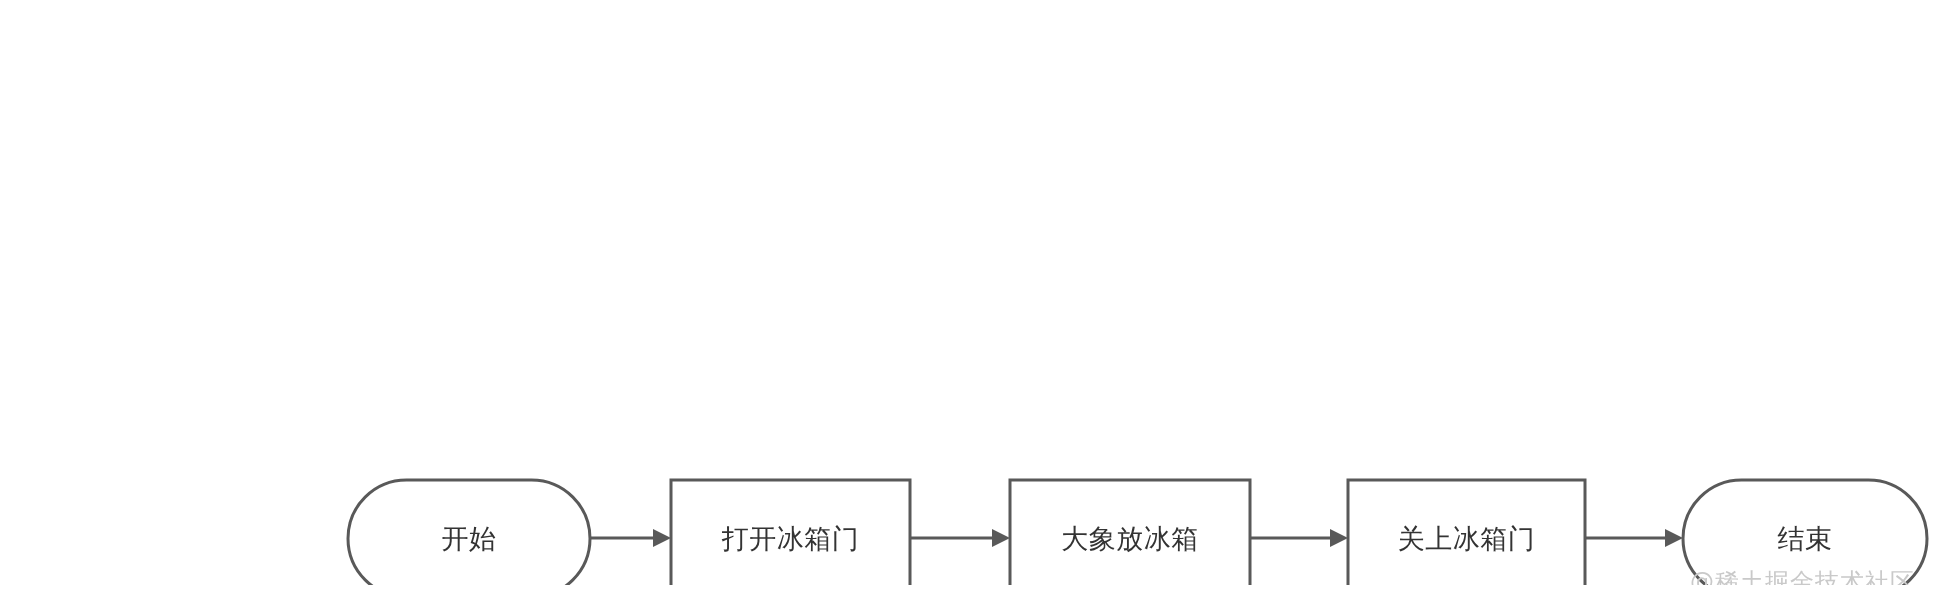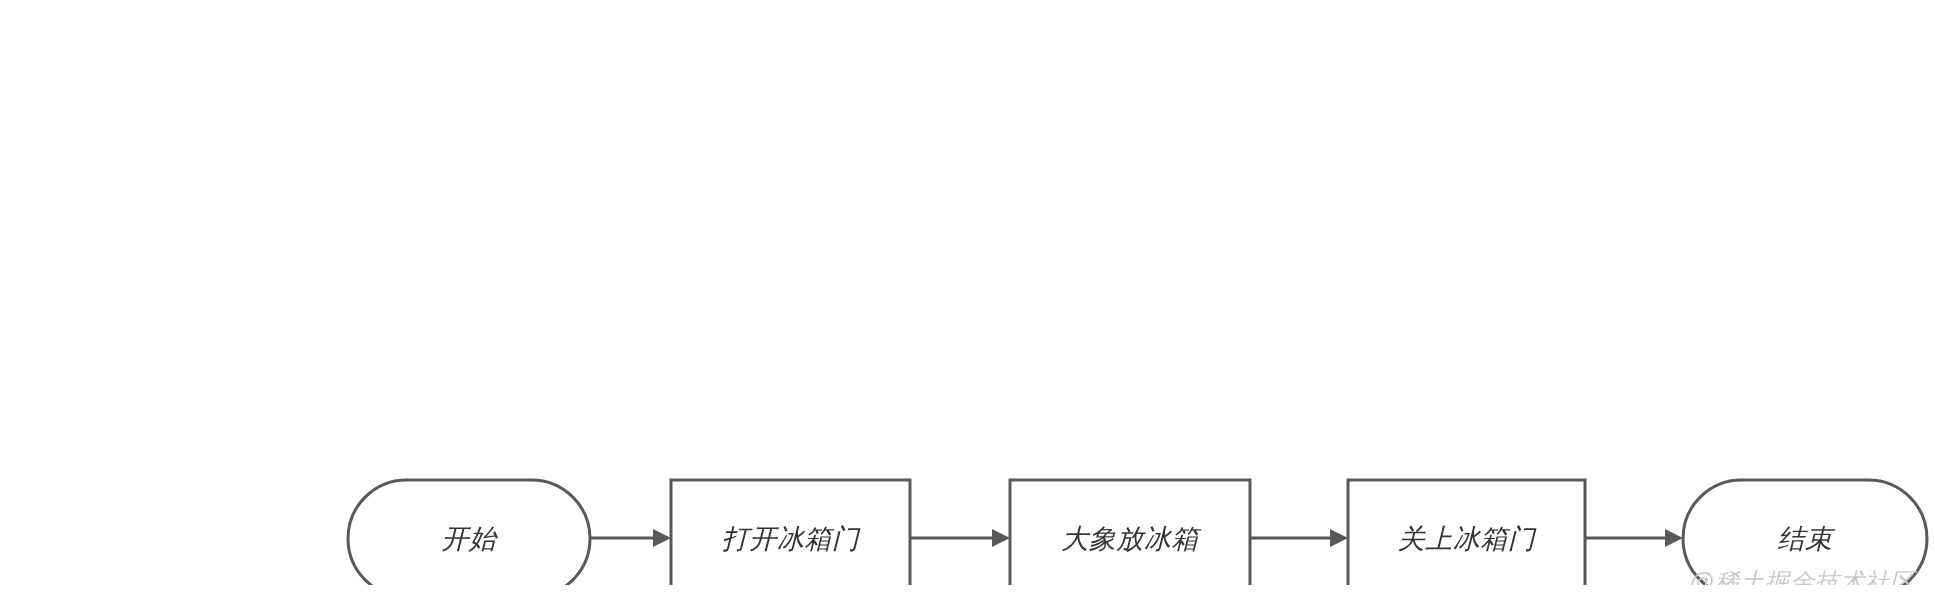--- a/index.html
+++ b/index.html
@@ -10,21 +10,20 @@
   }
   body {
     font-family: "DejaVu Sans", "Liberation Sans", sans-serif;
   }
   #canvas {
     position: relative;
     width: 1935px;
     height: 585px;
     background: #ffffff;
     overflow: hidden;
-    font-style: italic;
   }
   #flow-svg {
     position: absolute;
     top: 0;
     left: 0;
     width: 1935px;
     height: 604px;
     display: block;
   }
   .node-shape {

